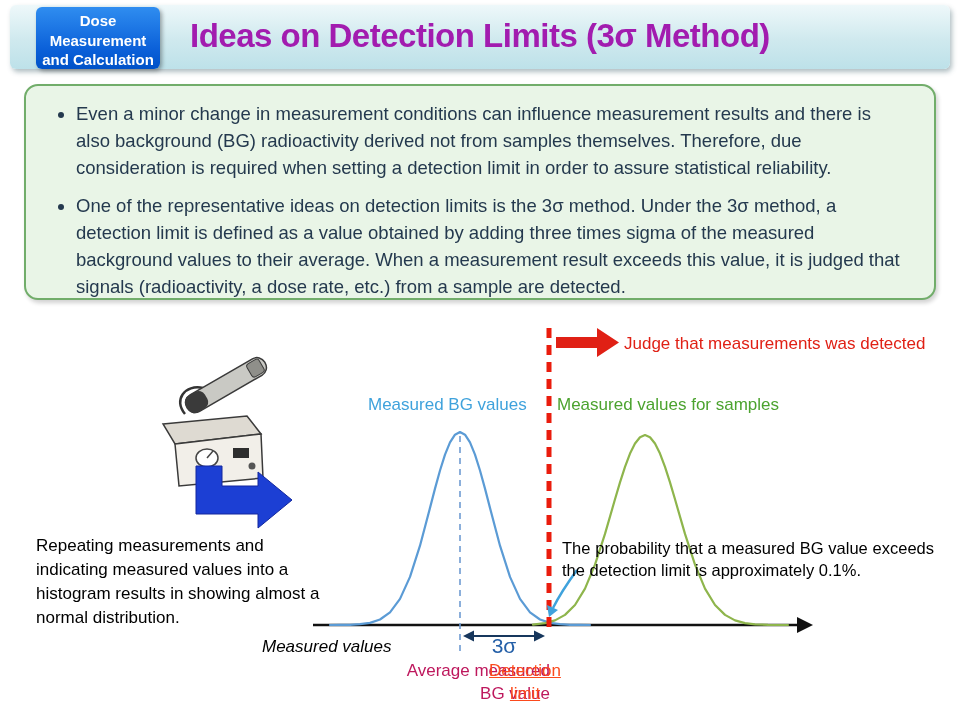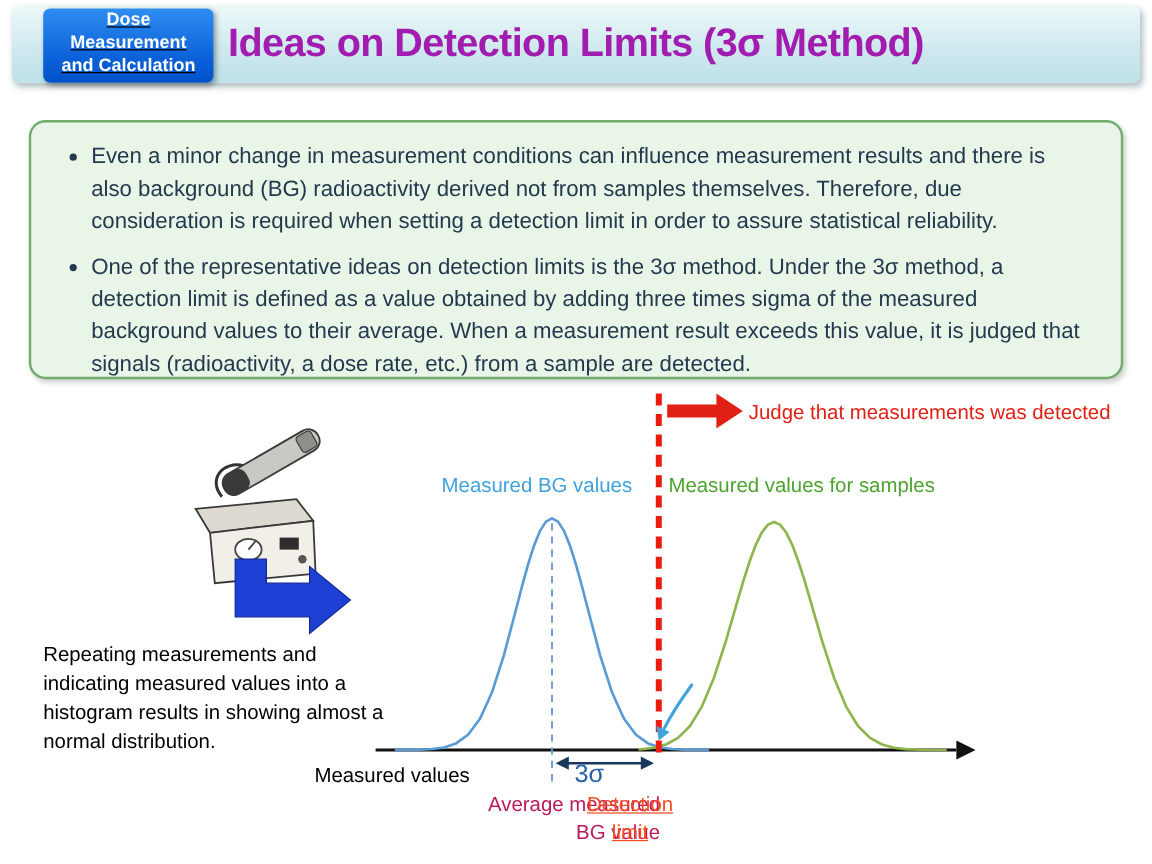--- a/index.html
+++ b/index.html
@@ -7,55 +7,55 @@
     position:relative; width:960px; height:720px; overflow:hidden;
     background:#ffffff; font-family:"Liberation Sans", sans-serif;
   }
   
   .header-band {
     position:absolute; left:10px; top:5px; width:940px; height:64px;
     background:linear-gradient(180deg,#eef8fa 0%,#cfe9ee 55%,#bde1e9 100%);
     border-radius:6px; box-shadow:2px 3px 5px rgba(80,110,120,0.45);
   }
   .topic-badge {
-    position:absolute; left:36px; top:7px; width:142px; height:62px;
+    position:absolute; left:36px; top:7px; width:124px; height:62px;
     background:linear-gradient(180deg,#2f8df0 0%,#0a5fd8 70%,#0052c8 100%);
     border-radius:6px; box-shadow:2px 2px 4px rgba(0,0,0,0.35);
-    display:flex; align-items:flex-start; justify-content:center;text-decoration:underline;
+    display:flex; align-items:flex-end; justify-content:center;
   }
   .topic-badge span {
     color:#ffffff; font-weight:bold; font-size:15px; line-height:1.28;
     text-align:center; white-space:pre-line;
   }
   .page-title {
     position:absolute; left:190px; top:17px;
     font-size:33px; font-weight:bold; color:#a21caf; letter-spacing:-0.5px;
   }
   
   .summary-box {
-    position:absolute; left:24px; top:100px; width:912px; height:216px;
+    position:absolute; left:24px; top:84px; width:912px; height:216px;
     box-sizing:border-box; background:#e9f5e7;
     border:2px solid #71ad6a; border-radius:14px;
     padding:14px 26px 10px 20px;
     box-shadow:2px 3px 4px rgba(0,0,0,0.18);
   }
   .summary-box ul { margin:0; padding-left:30px; }
   .summary-box li {
     font-size:18.5px; line-height:1.47; color:#24394e; margin-bottom:10px;
   }
   
   .diagram-svg { position:absolute; left:0; top:320px; width:960px; height:400px; }
   .lbl { position:absolute; font-size:17px; color:#000; }
   .judge-label       { left:624px; top:334px; color:#e02015; }
   .bg-curve-label    { left:368px; top:395px; width:175px; color:#3fa2dc; }
   .sample-curve-label{ left:557px; top:395px; color:#4ca32f; }
   .device-caption    { left:36px;  top:534px; width:292px; line-height:1.42; }
   .probability-note  { left:562px; top:537px; width:372px; font-size:16.5px; line-height:1.36; text-align:justify; }
-  .axis-label        { left:262px; top:637px; }
-  .sigma-label       { left:455px; top:634px; width:72px; text-align:center;
+  .axis-label        { left:262px; top:637px;font-style:italic; }
+  .sigma-label       { left:468px; top:634px; width:72px; text-align:center;
                        font-size:21px; color:#2560a8; }
   .mean-label        { left:370px; top:660px; width:180px; text-align:right;
                        white-space:pre-line; line-height:1.35; color:#be185d; }
   .detection-limit-label { left:480px; top:660px; width:90px; text-align:center;
                        white-space:pre-line; line-height:1.35; color:#fb4a1d;text-decoration:underline; }
 </style>
 </head>
 <body>
 
 <div class="slide">
@@ -112,20 +112,21 @@
     <polygon points="545,316 534,310.5 534,321.5" fill="#17375d"></polygon>
 
     <path d="M577,250 Q561,272 553,288" stroke="#3fa2dc" stroke-width="2.5" fill="none"></path>
     <polygon points="549,297 558,290 547,285" fill="#3fa2dc"></polygon>
   </svg>
 
   <div class="lbl judge-label">Judge that measurements was detected</div>
   <div class="lbl bg-curve-label">Measured BG values</div>
   <div class="lbl sample-curve-label">Measured values for samples</div>
   <div class="lbl device-caption">Repeating measurements and indicating measured values into a histogram results in showing almost a normal distribution.</div>
+  <div class="lbl probability-note">The probability that a measured BG value exceeds the detection limit is approximately 0.1%.</div>
   <div class="lbl axis-label">Measured values</div>
   <div class="lbl sigma-label">3σ</div>
   <div class="lbl mean-label">Average measured
 BG value</div>
   <div class="lbl detection-limit-label">Detection
 limit</div>
 
 </div>
 
 </body></html>

